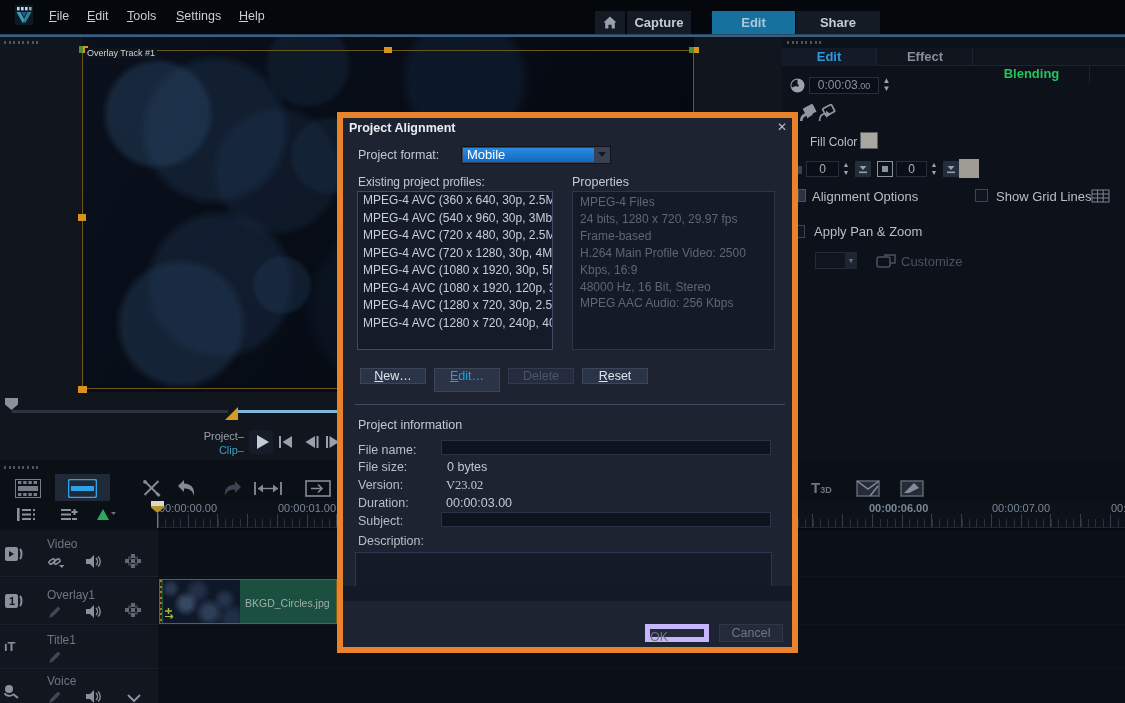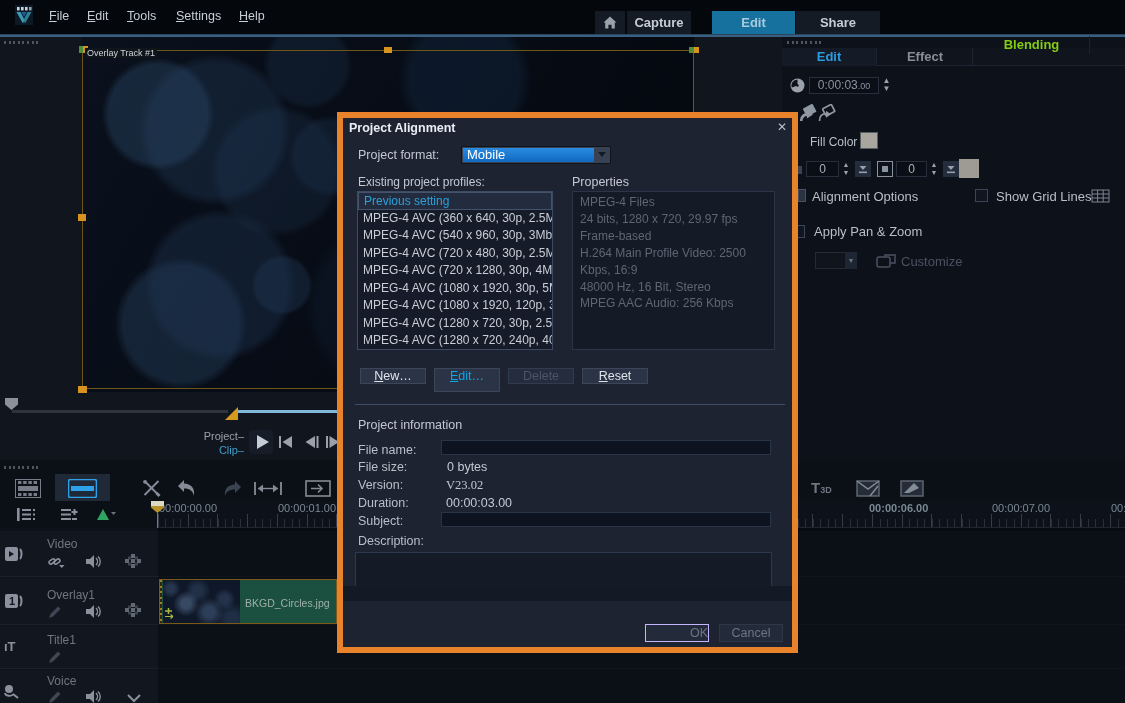--- a/index.html
+++ b/index.html
@@ -87,21 +87,21 @@
   <rect x="47" y="0" width="2" height="12"></rect>
     <path d="M50.5 0 L60 6 L50.5 12 Z"></path>
 </svg>
 
 <div class="abs" style="left:782px;top:37px;width:343px;height:423px;background:#0d1119;"></div>
 <div class="dots" style="left:787px;top:41px;"></div>
 
 <div class="abs" style="left:782px;top:48px;width:343px;height:18px;background:#0f141d;border-bottom:1px solid #1e2532;"></div>
 <div class="abs" style="left:782px;top:48px;width:95px;height:18px;background:#141a26;border-right:1px solid #1c2330;color:#2b9ade;font-size:13px;font-weight:bold;text-align:center;line-height:18px;">Edit</div>
 <div class="abs" style="left:878px;top:48px;width:95px;height:18px;border-right:1px solid #1c2330;color:#878e99;font-size:13px;font-weight:bold;text-align:center;line-height:18px;">Effect</div>
-<div class="abs" style="left:974px;top:36px;width:116px;height:18px;border-right:1px solid #1c2330;color:#84cc16;font-size:13px;font-weight:bold;text-align:center;line-height:18px;">Blending</div>
+<div class="abs" style="left:974px;top:65px;width:116px;height:18px;border-right:1px solid #1c2330;color:#22c55e;font-size:13px;font-weight:bold;text-align:center;line-height:18px;">Blending</div>
 
 <svg class="abs" style="left:790px;top:78px;" width="15" height="15" viewBox="0 0 15 15">
   <circle cx="7.5" cy="7.5" r="7" fill="#9aa2ae"></circle>
   <path d="M7.5 7.5 L7.5 1.5 A6 6 0 0 0 1.8 9.5 Z" fill="#0d1119"></path>
   <circle cx="7.5" cy="7.5" r="1.2" fill="#0d1119"></circle>
 </svg>
 <div class="abs" style="left:809px;top:77px;width:70px;height:17px;background:#0a0e16;border:1px solid #272f3d;color:#8b92a0;font-size:12px;line-height:15px;text-align:center;">0:00:03<span style="font-size:9px;">.00</span></div>
 <div class="abs" style="left:881px;top:77px;width:11px;height:17px;color:#9aa2ae;font-size:8px;line-height:8px;text-align:center;">▲<br>▼</div>
 
 <svg class="abs" style="left:797px;top:104px;" width="56" height="19" viewBox="0 0 56 19">
@@ -363,21 +363,20 @@
 <div class="abs" style="left:358px;top:148px;color:#c3c9d3;font-size:12.5px;">Project format:</div>
 <div class="abs" style="left:461px;top:146px;width:150px;height:18px;background:#394252;border:1px solid #10151c;"></div>
 <div class="abs" style="left:463px;top:148px;width:131px;height:14px;background:linear-gradient(180deg,#2b8ce0,#1068c0);"></div>
 <div class="abs" style="left:467px;top:148px;color:#fff;font-size:13px;line-height:14px;">Mobile</div>
 <div class="abs" style="left:598px;top:152px;width:0;height:0;border-left:4px solid transparent;border-right:4px solid transparent;border-top:5px solid #141a24;"></div>
 
 <div class="abs" style="left:358px;top:175px;color:#c3c9d3;font-size:12px;">Existing project profiles:</div>
 <div class="abs" style="left:572px;top:175px;color:#c3c9d3;font-size:12.5px;">Properties</div>
 
 <div class="abs" style="left:357px;top:191px;width:196px;height:159px;background:#151b28;border:1px solid #3d4a63;overflow:hidden;font-size:12px;color:#c9ced6;line-height:17.5px;white-space:nowrap;">
-  <div style="background:#232c3e;border:1px solid #44536c;color:#2d9fd8;padding-left:5px;height:17.5px;">Previous setting</div>
   <div style="padding-left:5px;">MPEG-4 AVC (360 x 640, 30p, 2.5Mbps)</div>
   <div style="padding-left:5px;">MPEG-4 AVC (540 x 960, 30p, 3Mbps)</div>
   <div style="padding-left:5px;">MPEG-4 AVC (720 x 480, 30p, 2.5Mbps)</div>
   <div style="padding-left:5px;">MPEG-4 AVC (720 x 1280, 30p, 4Mbps)</div>
   <div style="padding-left:5px;">MPEG-4 AVC (1080 x 1920, 30p, 5Mbps)</div>
   <div style="padding-left:5px;">MPEG-4 AVC (1080 x 1920, 120p, 30Mbps)</div>
   <div style="padding-left:5px;">MPEG-4 AVC (1280 x 720, 30p, 2.5Mbps)</div>
   <div style="padding-left:5px;">MPEG-4 AVC (1280 x 720, 240p, 40Mbps)</div>
 </div>
 
@@ -400,14 +399,14 @@
 <div class="abs" style="left:358px;top:478px;color:#b9bfc9;font-size:12.5px;">Version:</div>
 <div class="abs" style="left:446px;top:478px;color:#c3c9d3;font-size:12.5px;font-family:Liberation Serif, serif;">V23.02</div>
 <div class="abs" style="left:358px;top:496px;color:#b9bfc9;font-size:12.5px;">Duration:</div>
 <div class="abs" style="left:446px;top:496px;color:#c3c9d3;font-size:12.5px;">00:00:03.00</div>
 <div class="abs" style="left:358px;top:514px;color:#b9bfc9;font-size:12.5px;">Subject:</div>
 <div class="abs" style="left:441px;top:512px;width:330px;height:15px;background:#0d1420;border:1px solid #2a3447;"></div>
 <div class="abs" style="left:358px;top:534px;color:#b9bfc9;font-size:12.5px;">Description:</div>
 <div class="abs" style="left:355px;top:552px;width:417px;height:34px;background:#151b26;border:1px solid #2c3850;border-bottom:none;"></div>
 <div class="abs" style="left:343px;top:586px;width:449px;height:15px;background:#141926;"></div>
 
-<div class="abs" style="left:645px;top:624px;width:64px;height:18px;background:#232b3a;border:1px solid #c4b5fd;color:#6e7582;font-size:12.5px;text-align:right;line-height:17px;">OK</div>
+<div class="abs" style="left:645px;top:624px;width:64px;height:18px;background:#232b3a;border:5px solid #c4b5fd;color:#6e7582;font-size:12.5px;text-align:left;line-height:17px;">OK</div>
 <div class="abs" style="left:719px;top:624px;width:64px;height:18px;background:#232b3a;border:1px solid #2e3748;color:#6e7582;font-size:12.5px;text-align:center;line-height:17px;">Cancel</div>
 
 </body></html>

